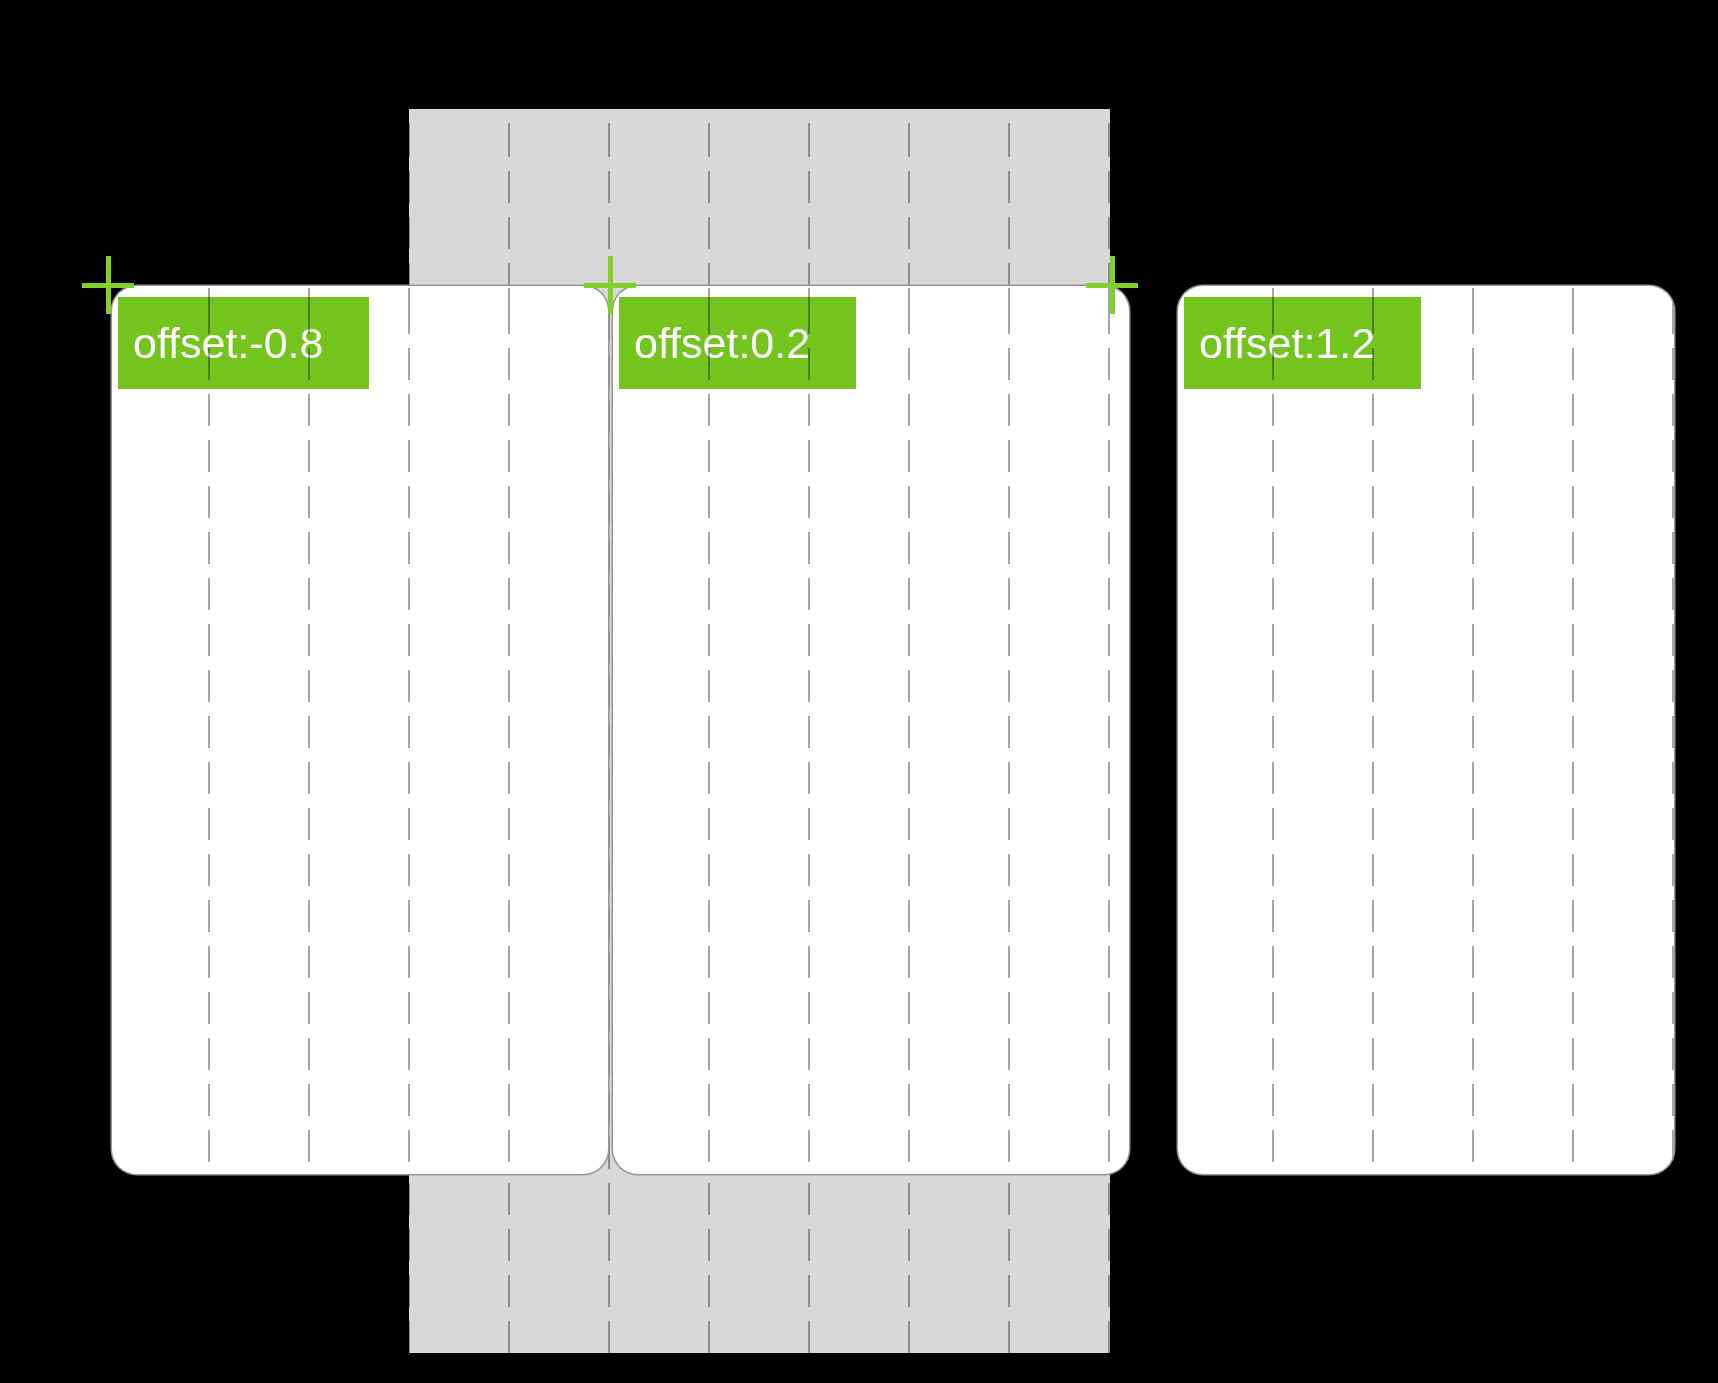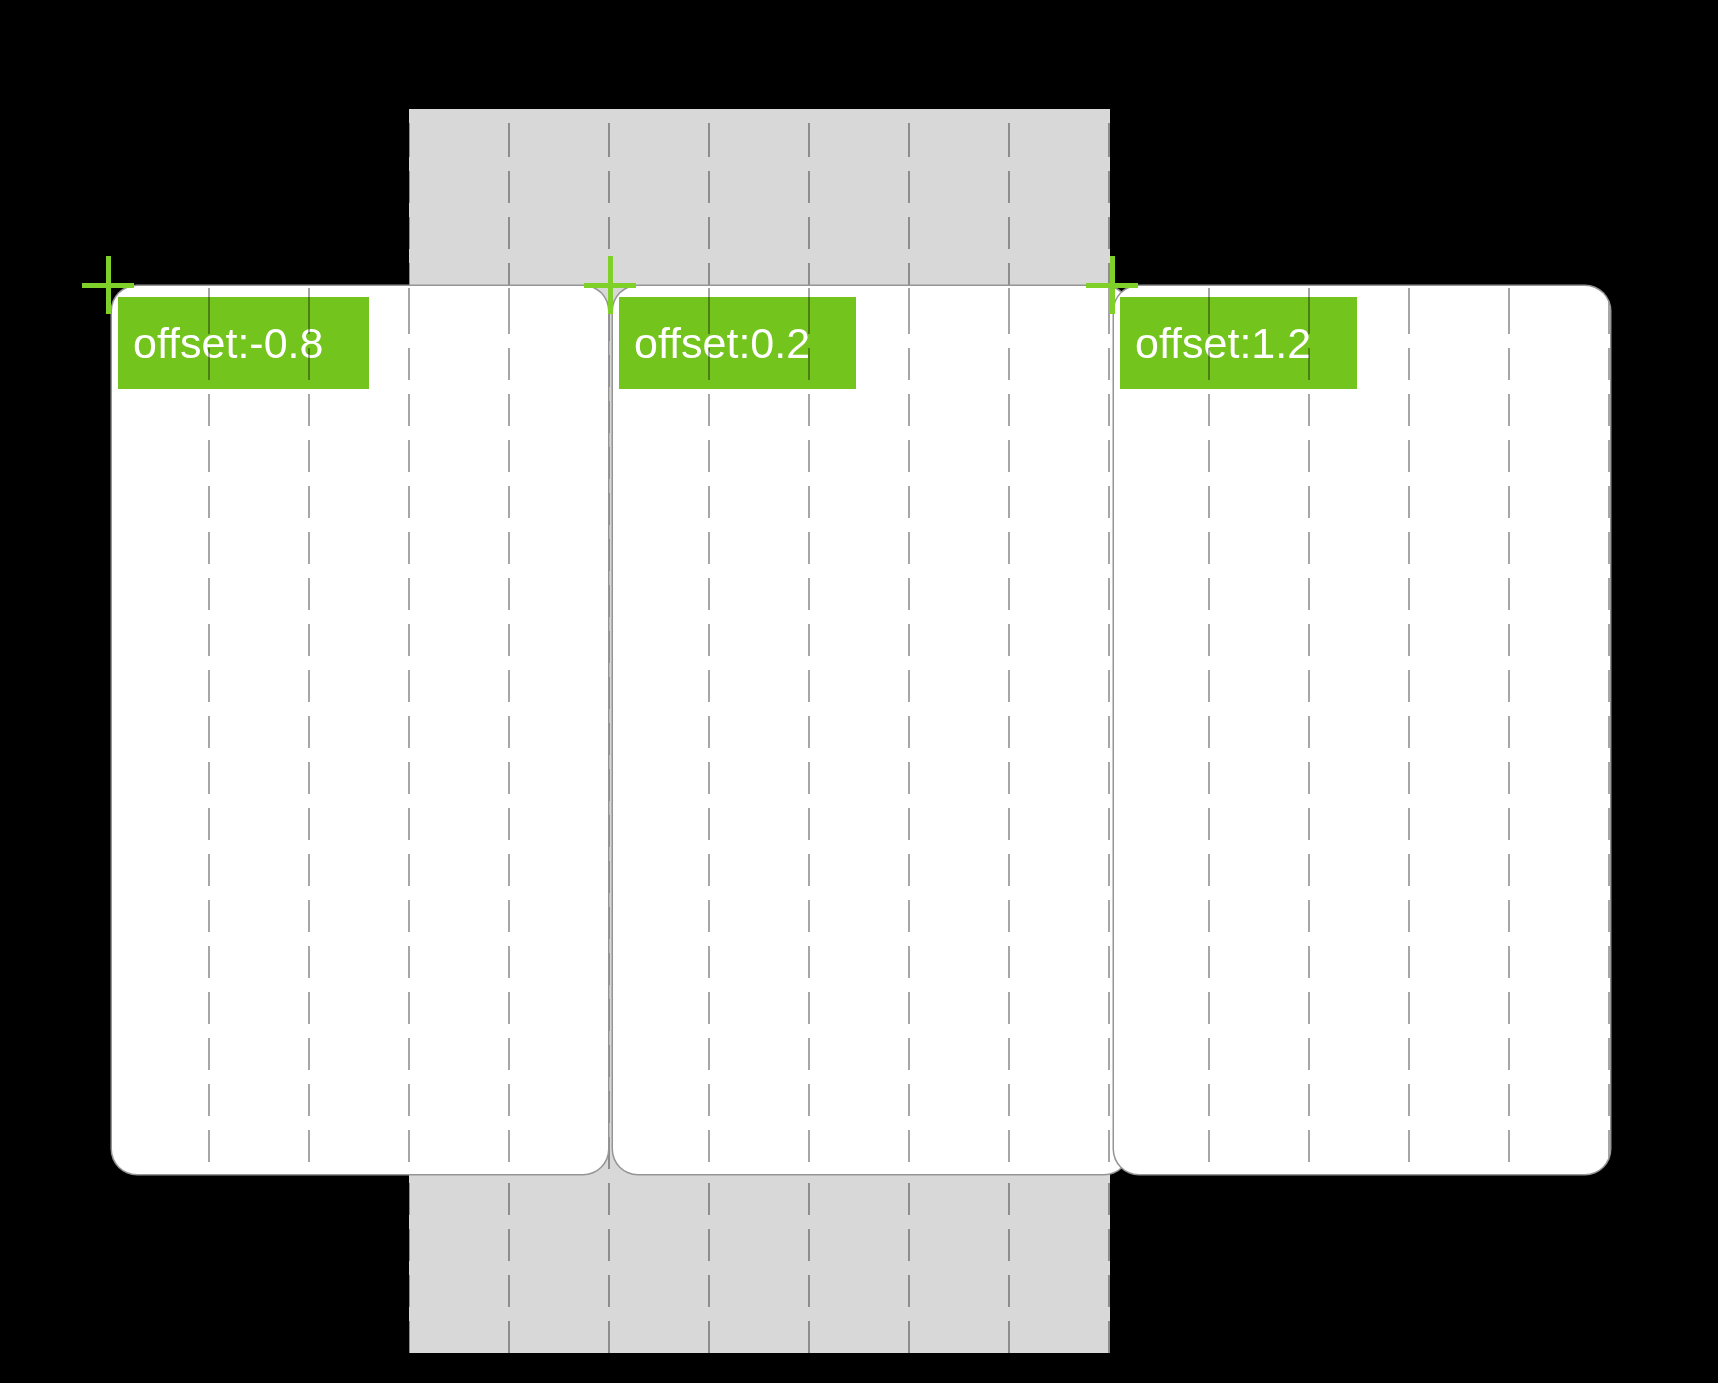--- a/index.html
+++ b/index.html
@@ -35,21 +35,21 @@
     width: 496px;
     height: 888px;
     background: var(--card-fill, #fff);
     border-radius: 25px;
     box-shadow: 0 0 0 1.5px var(--card-stroke, #959595);
     overflow: hidden;
     z-index: 2;
   }
   .card-1 { left: 112px; }
   .card-2 { left: 613px; padding-left: 20px; }
-  .card-3 { left: 1114px; }
+  .card-3 { left: 1178px; }
 
   
   .badge {
     position: absolute;
     left: 6px;
     top: 11px;
     height: 92px;
     line-height: 92px;
     padding: 0 46px 0 15px;
     background: var(--badge-fill, #74c41e);

